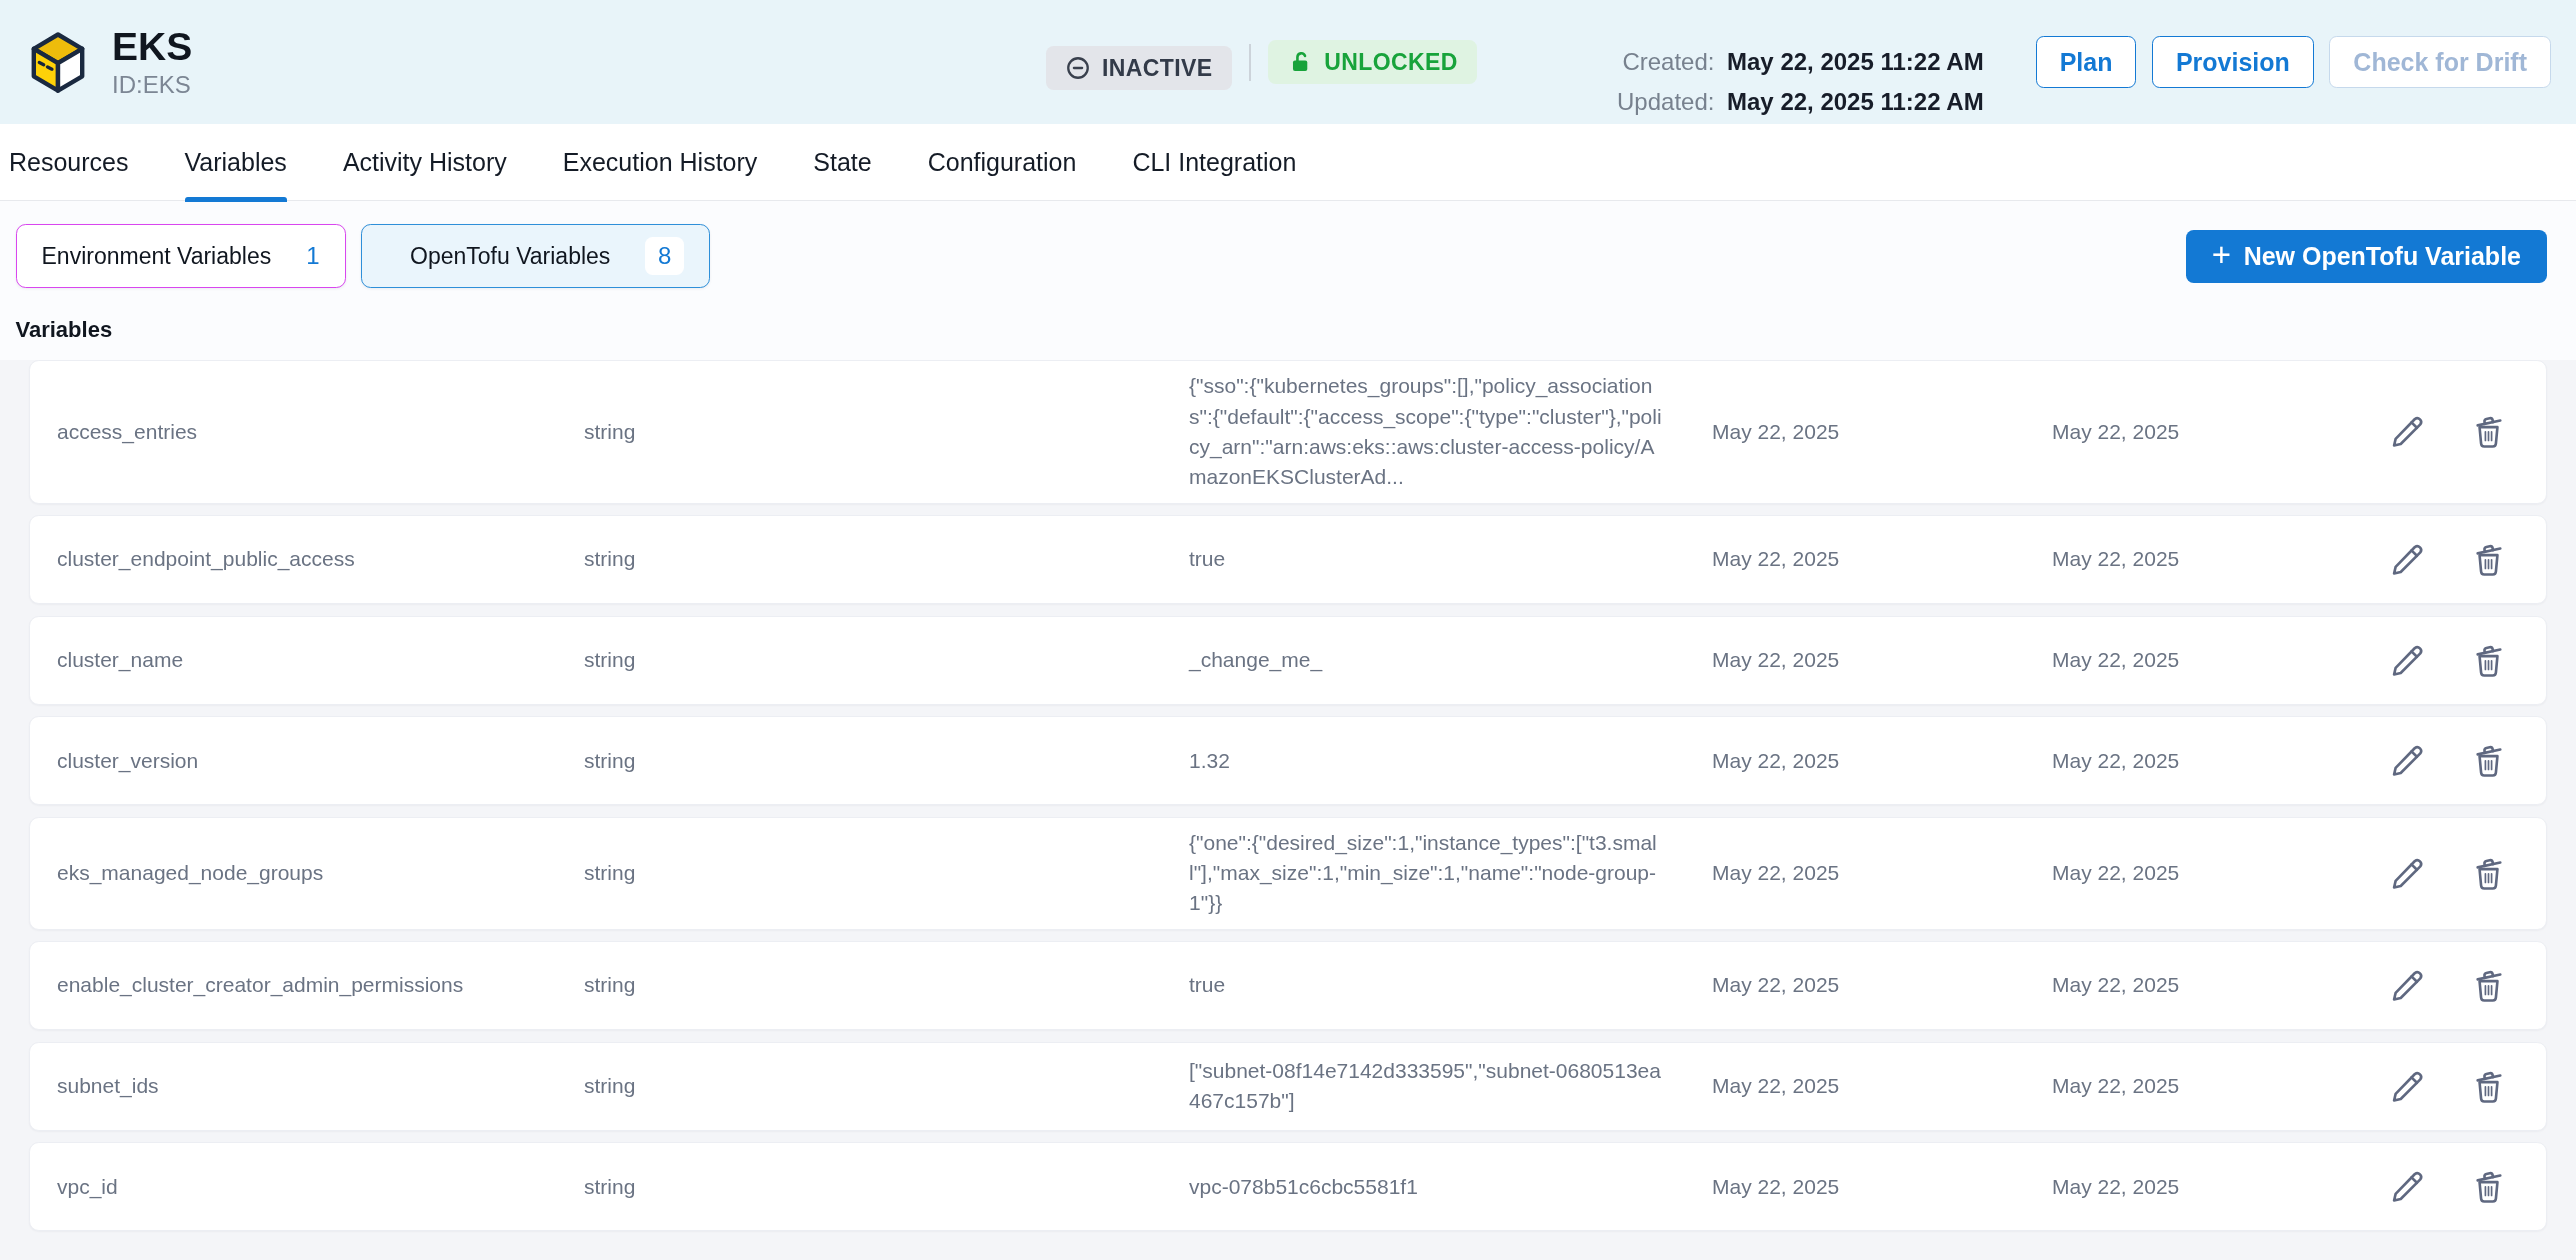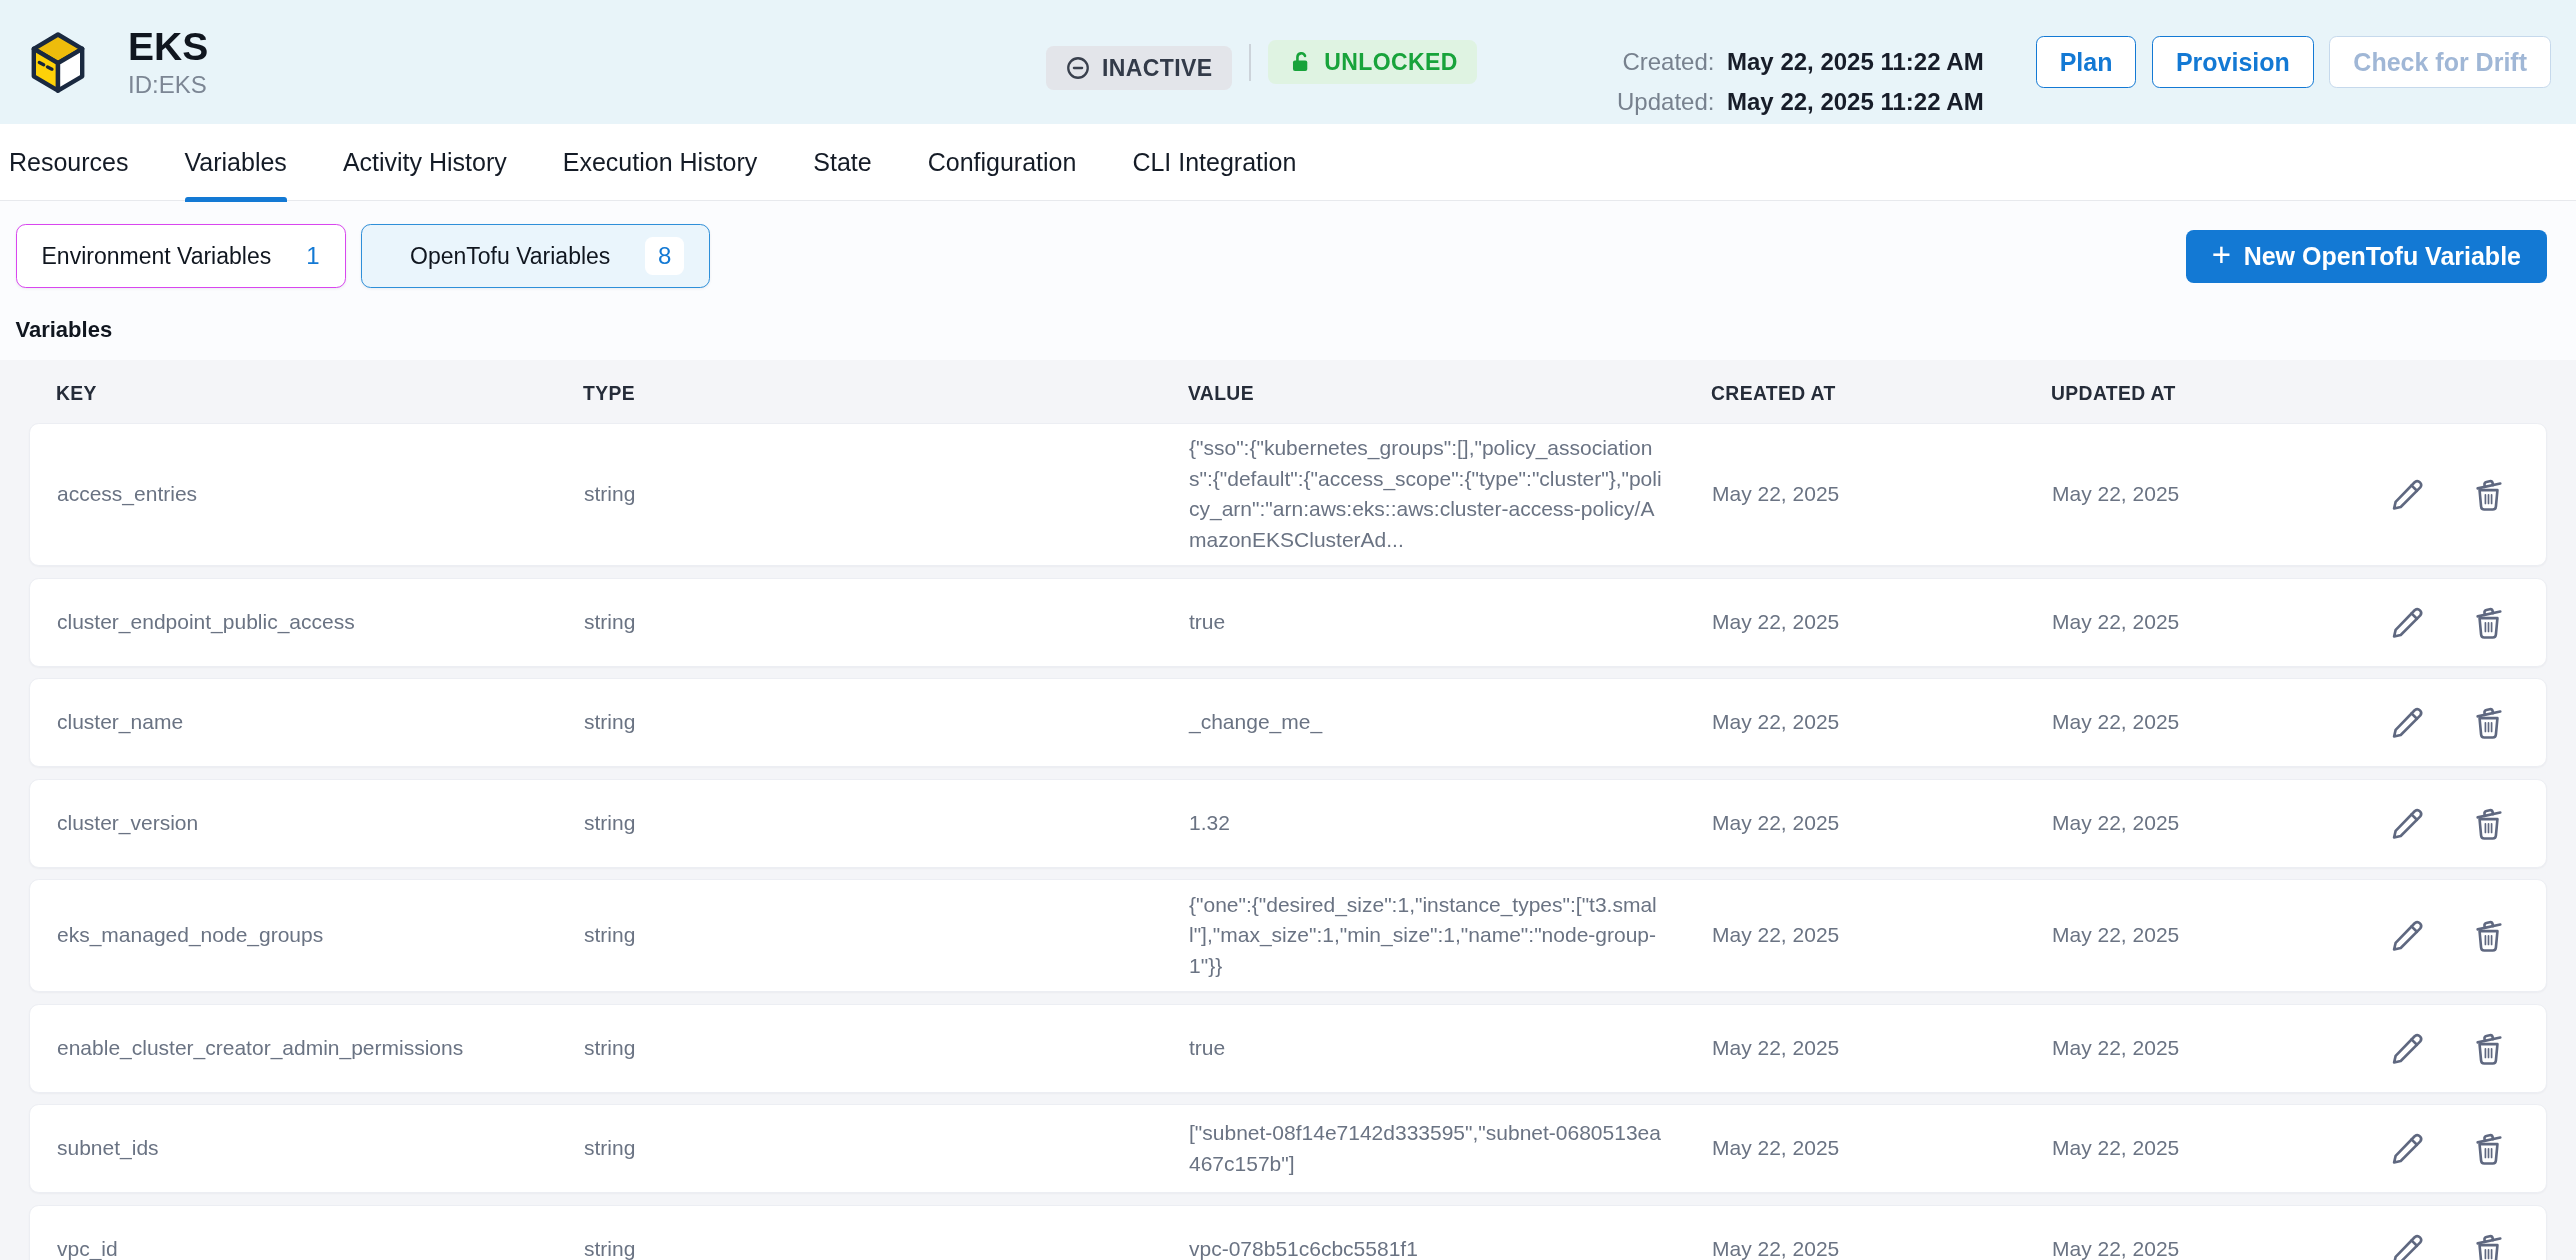--- a/index.html
+++ b/index.html
@@ -1,21 +1,21 @@
 <!DOCTYPE html>
 <html><head>
 <meta charset="utf-8">
 <style>
   * { margin:0; padding:0; box-sizing:border-box; }
   html,body { width:2576px; height:1261px; overflow:hidden;
     font-family:"Liberation Sans", sans-serif; background:#ffffff; }
 
   
   .topbar { height:124px; background:#e8f4f9; display:flex; align-items:center; padding:0 25px; }
-  .brand { display:flex; align-items:center; gap:37px; flex:0 0 1021px; }
+  .brand { display:flex; align-items:center; gap:21px; flex:0 0 1021px; }
   .cube { width:66px; height:66px; }
   .title-block { display:flex; flex-direction:column; }
   .env-title { font-size:39px; font-weight:700; color:#10161f; line-height:1.08; }
   .env-id { font-size:24px; color:#7c8694; margin-top:2.9px; }
 
   .badges { display:flex; align-items:center; gap:17.4px; }
   .pill { display:inline-flex; align-items:center; gap:10.6px; height:44px; padding:0 19.3px;
     border-radius:7.7px; font-weight:700; font-size:23px; letter-spacing:0.4px; }
   .pill-inactive { background:#e3e5ea; color:#333b49;margin-top:12px; }
   .pill-unlocked { background:#dff3e2; color:#18a33b; }
@@ -144,28 +144,20 @@
     </div>
     <button class="new-btn">
       <span class="plus">+</span>
       <span>New OpenTofu Variable</span>
     </button>
   </div>
 
   <div class="section-title">Variables</div>
 
   <div class="table-wrap">
-    <div class="thead grid-cols">
-      <div class="th">KEY</div>
-      <div class="th">TYPE</div>
-      <div class="th">VALUE</div>
-      <div class="th">CREATED AT</div>
-      <div class="th">UPDATED AT</div>
-      <div class="th"></div>
-    </div>
     <div class="rows">
   <div class="row-card grid-cols">
     <div class="td key">access_entries</div>
     <div class="td type">string</div>
     <div class="td value">{"sso":{"kubernetes_groups":[],"policy_associations":{"default":{"access_scope":{"type":"cluster"},"policy_arn":"arn:aws:eks::aws:cluster-access-policy/AmazonEKSClusterAd...</div>
     <div class="td created">May 22, 2025</div>
     <div class="td updated">May 22, 2025</div>
     <div class="td cell-actions">
       <svg class="icon-btn" viewBox="0 0 24 24">
         <g fill="none" stroke="currentColor" stroke-width="1.7" stroke-linejoin="round" stroke-linecap="round">

